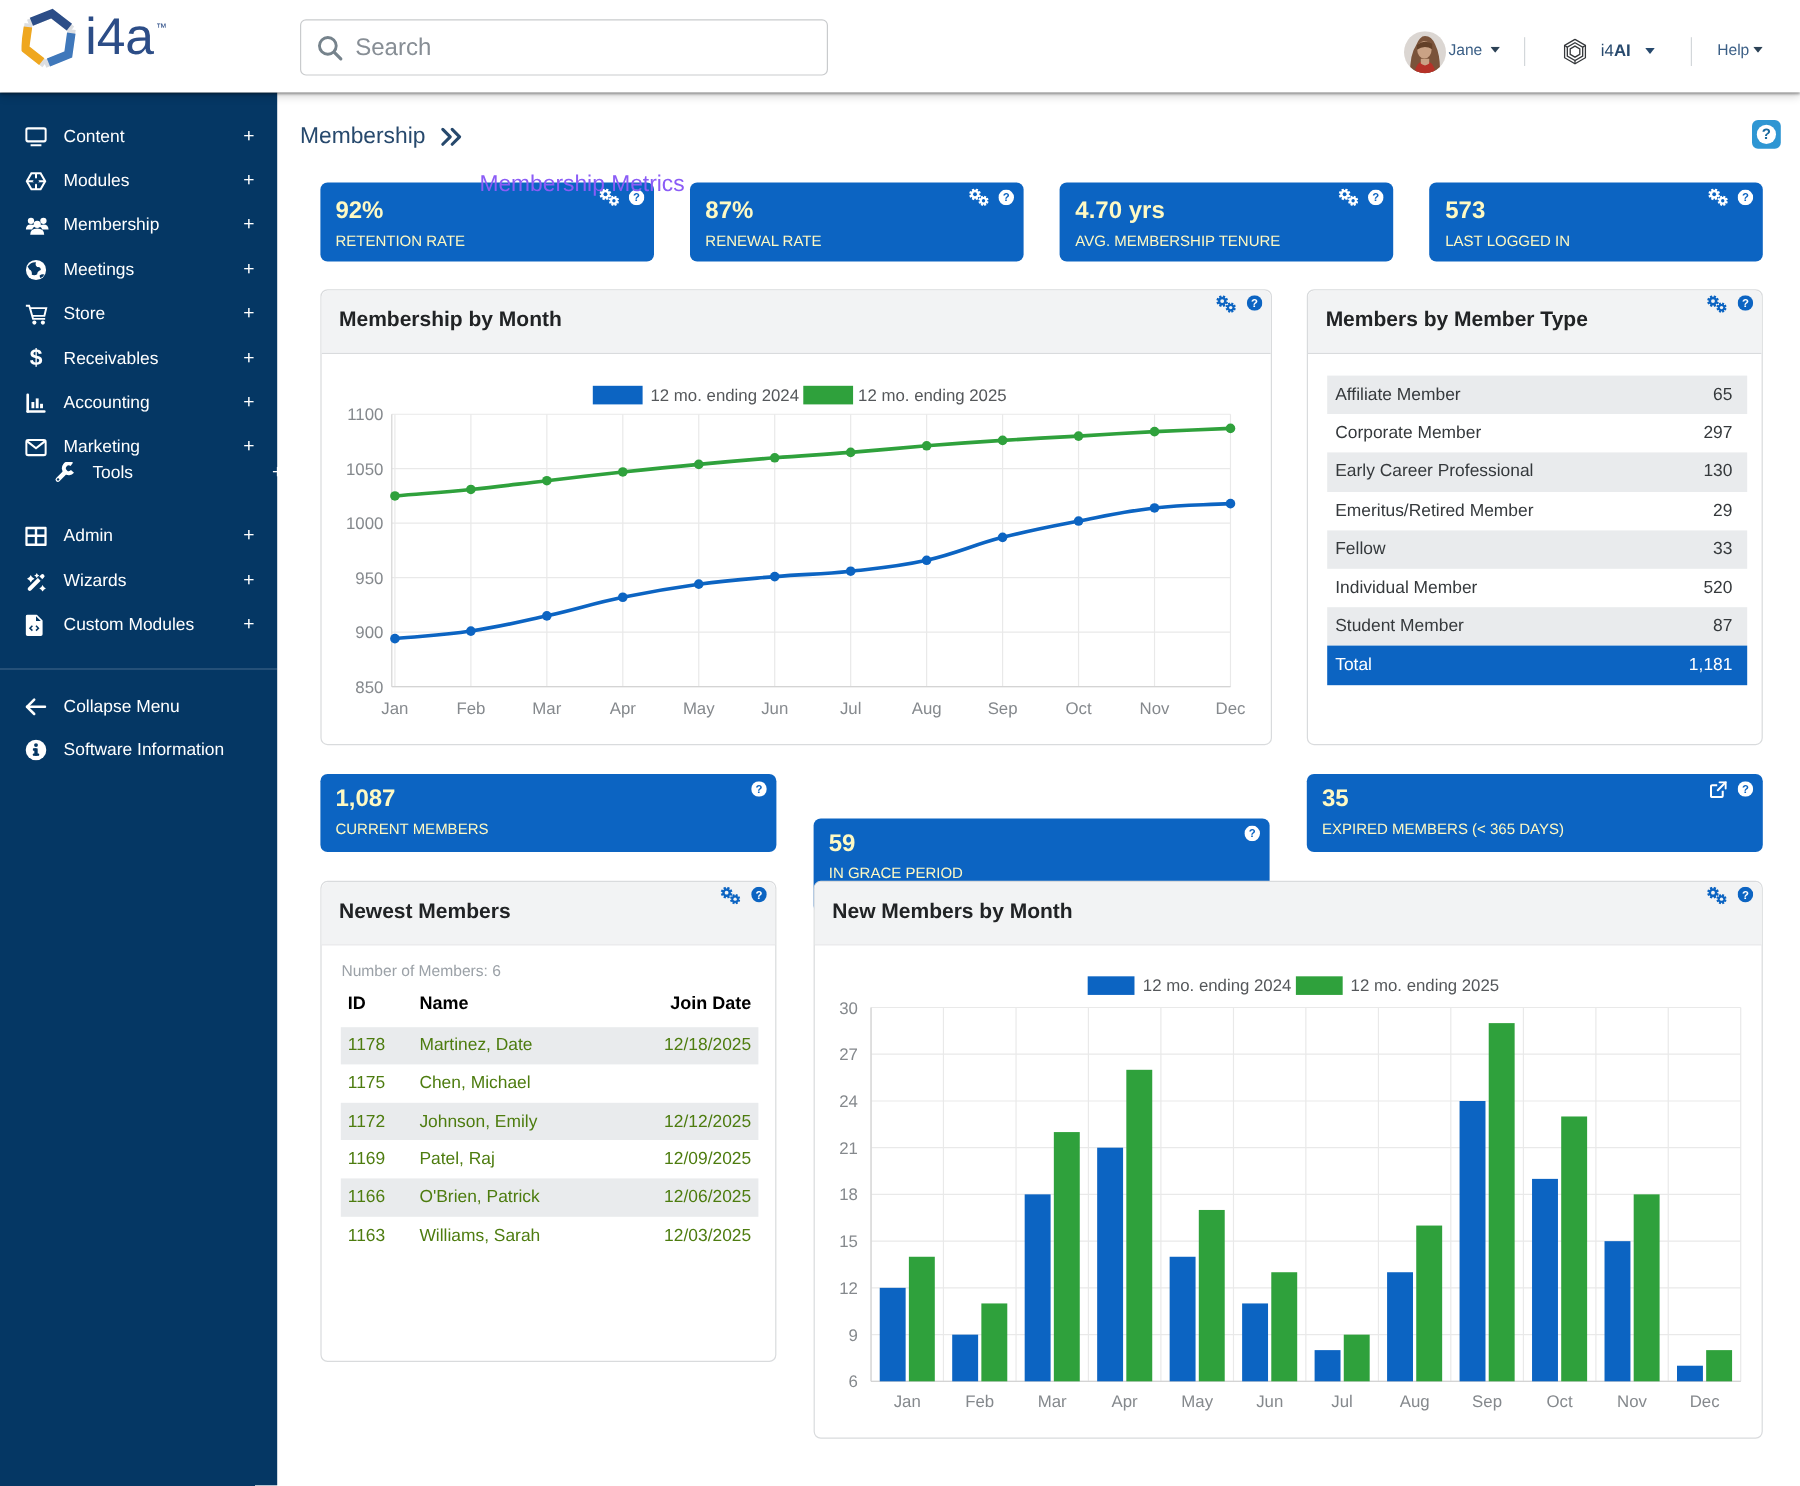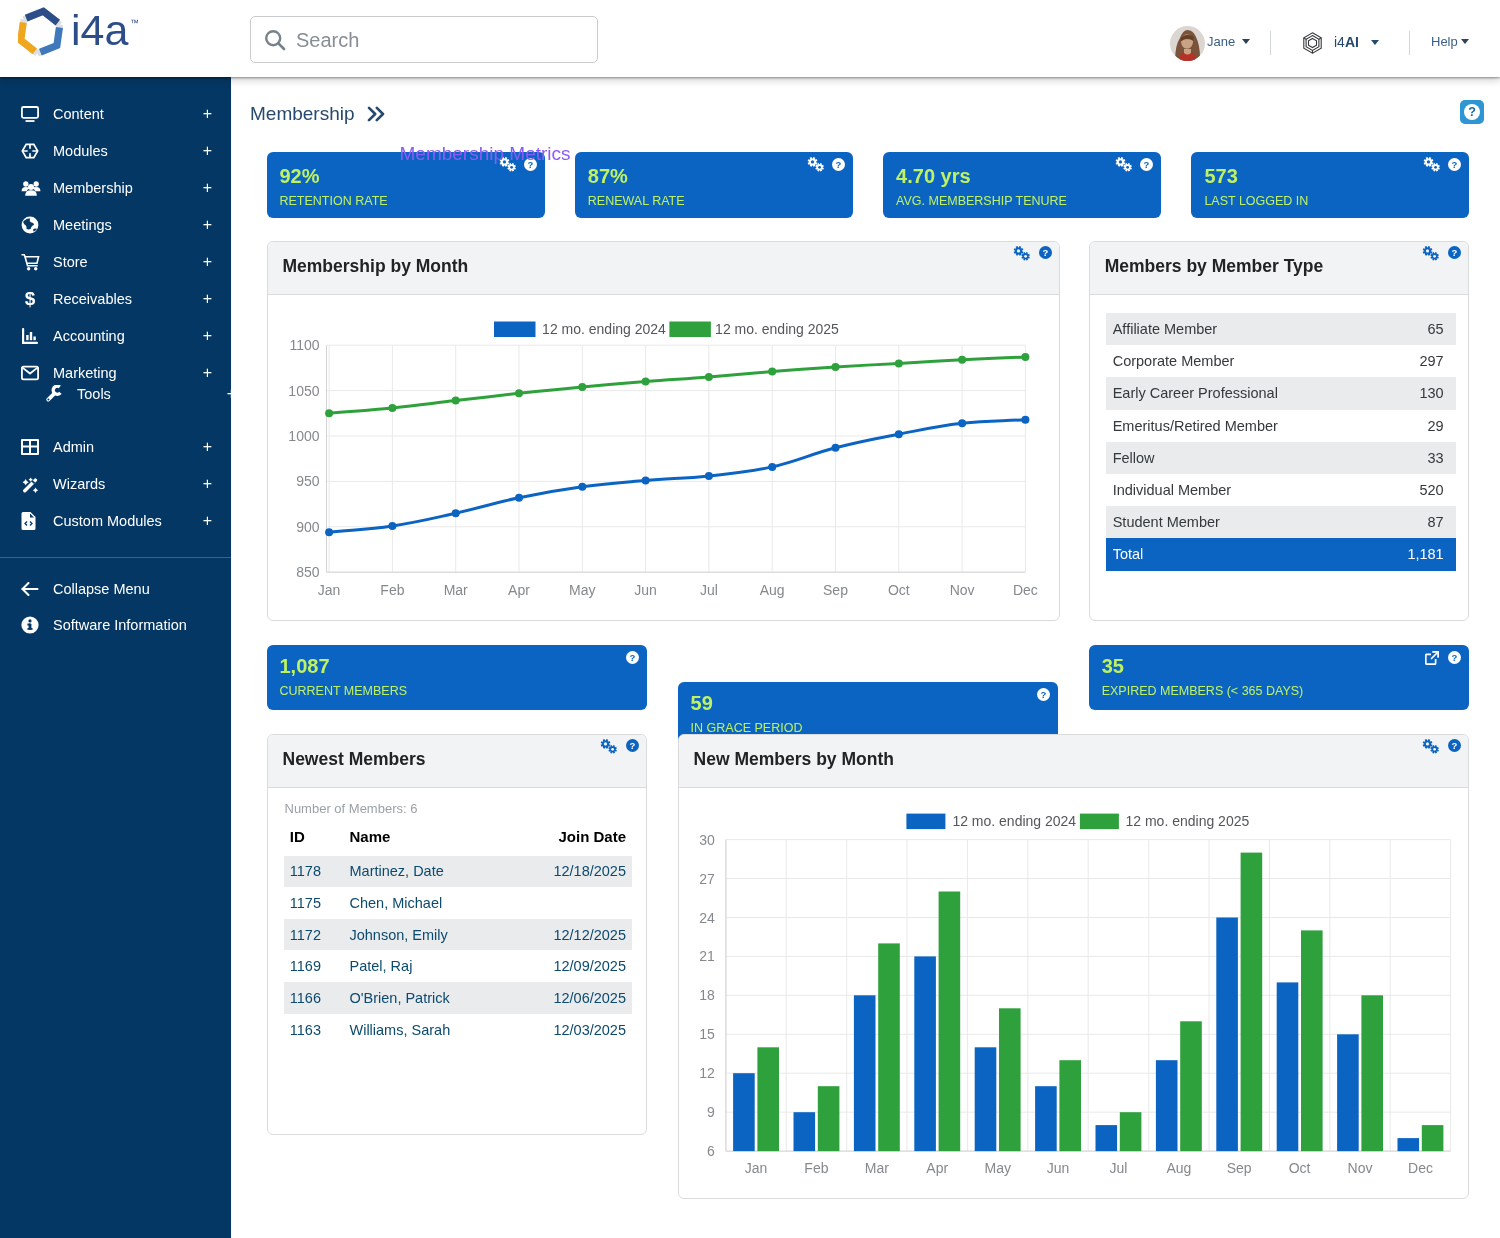--- a/index.html
+++ b/index.html
@@ -5,52 +5,52 @@
 * { margin:0; padding:0; box-sizing:border-box; }
 html,body { width:1500px; height:1238px; background:#fff; font-family:"Liberation Sans", sans-serif; }
 #page { position:relative; width:1500px; height:1238px; overflow:hidden; }
 .abs { position:absolute; }
 #sidebar { position:absolute; left:0; top:77px; width:231px; height:1161px; background:#053764; }
 #header { position:absolute; left:0; top:0; width:1500px; height:77px; background:#fff; box-shadow:0 1px 2px rgba(0,0,0,0.38), 0 4px 7px rgba(0,0,0,0.16); z-index:10; }
 .menu-item { position:absolute; left:0; width:231px; height:37px; color:#fff; }
 .menu-item .mi-icon { position:absolute; left:21px; top:50%; transform:translateY(-50%); width:18px; height:18px; }
 .menu-item .mi-label { position:absolute; left:53px; top:50%; transform:translateY(-50%); font-size:14.5px; color:#fff; white-space:nowrap; }
 .menu-item .mi-plus { position:absolute; right:19px; top:50%; transform:translateY(-50%); font-size:16px; color:#fff; }
-.card { position:absolute; background:#0c64c2; border-radius:6px; color:#bef264; }
+.card { position:absolute; background:#0c64c2; border-radius:6px; color:#fef9c3; }
 .card .num { position:absolute; left:13px; top:13px; font-size:20px; font-weight:bold; }
 .card .lbl { position:absolute; left:13px; top:41.5px; font-size:12.5px; }
 .panel { position:absolute; background:#fff; border:1px solid #d9dbdd; border-radius:6px; }
 .panel-h { position:absolute; left:0; top:0; right:0; height:53px; background:#f2f3f4; border-bottom:1px solid #d9dbdd; border-radius:6px 6px 0 0; }
 .panel-h .pt { position:absolute; left:15px; top:14px; font-size:17.5px; font-weight:bold; color:#212325; white-space:nowrap; }
 svg { display:block; }
 .mtrow { position:absolute; left:16px; width:350px; height:32.2px; font-size:14.5px; color:#35393c; }
 .mtrow .k { position:absolute; left:7px; top:50%; transform:translateY(-50%); }
 .mtrow .v { position:absolute; right:12px; top:50%; transform:translateY(-50%); }
-.nmrow { position:absolute; left:16.8px; width:347.7px; height:31.6px; font-size:14.5px; color:#0c4a6e; }
+.nmrow { position:absolute; left:16.8px; width:347.7px; height:31.6px; font-size:14.5px; color:#4d7c0f; }
 .nmrow span { position:absolute; top:50%; transform:translateY(-50%); }
 </style>
 </head>
 <body>
 <div id="page">
 <div id="header">
   <svg class="abs" style="left:18px; top:6px;" width="140" height="64" viewBox="0 0 140 64">
     <g transform="translate(22.3,26.5) rotate(8) scale(0.94)">
       <g fill="none" stroke-linecap="butt">
         <path d="M -19.4,-11.2 L 0,-22.4 L 19.4,-11.2" stroke="#dcdee1" stroke-width="7"></path>
         <path d="M 19.4,-11.2 L 19.4,11.2 L 0,22.4" stroke="#dcdee1" stroke-width="7"></path>
         <path d="M 0,22.4 L -19.4,11.2 L -19.4,-11.2" stroke="#dcdee1" stroke-width="7"></path>
         <path d="M -17.0,-13.0 L 0,-22.8 L 17.0,-13.0" stroke="#2c4d87" stroke-width="7.6"></path>
         <path d="M 19.4,-8.0 L 19.4,11.2 L 3,20.7" stroke="#3f78bb" stroke-width="7.6"></path>
         <path d="M -3,20.7 L -19.4,11.2 L -19.4,-8.0" stroke="#efa71f" stroke-width="7.6"></path>
       </g>
     </g>
     <text x="53" y="38.8" font-size="43" fill="#2c4d87" font-family="Liberation Sans">i4a</text>
     <text x="112" y="20" font-size="9" fill="#2c4d87" font-family="Liberation Sans">™</text>
   </svg>
-  <div class="abs" style="left:250px; top:16px; width:348px; height:47px; border:1px solid #c9cbcd; border-radius:5px;padding-left:29px;">
+  <div class="abs" style="left:250px; top:16px; width:440px; height:47px; border:1px solid #c9cbcd; border-radius:5px;padding-left:29px;">
     <svg class="abs" style="left:13px; top:12px;" width="22" height="22" viewBox="0 0 22 22">
       <circle cx="9.2" cy="9.2" r="7" fill="none" stroke="#76838c" stroke-width="2.4"></circle>
       <line x1="14.4" y1="14.4" x2="20" y2="20" stroke="#76838c" stroke-width="2.7" stroke-linecap="round"></line>
     </svg>
     <div class="abs" style="left:45px; top:11.5px; font-size:20px; color:#878e95;">Search</div>
   </div>
   <svg class="abs" style="left:1169.5px; top:25.8px;" width="35" height="35" viewBox="0 0 35 35">
     <defs>
           <clipPath id="avc">
             <circle cx="17.5" cy="17.5" r="17.5"></circle>

